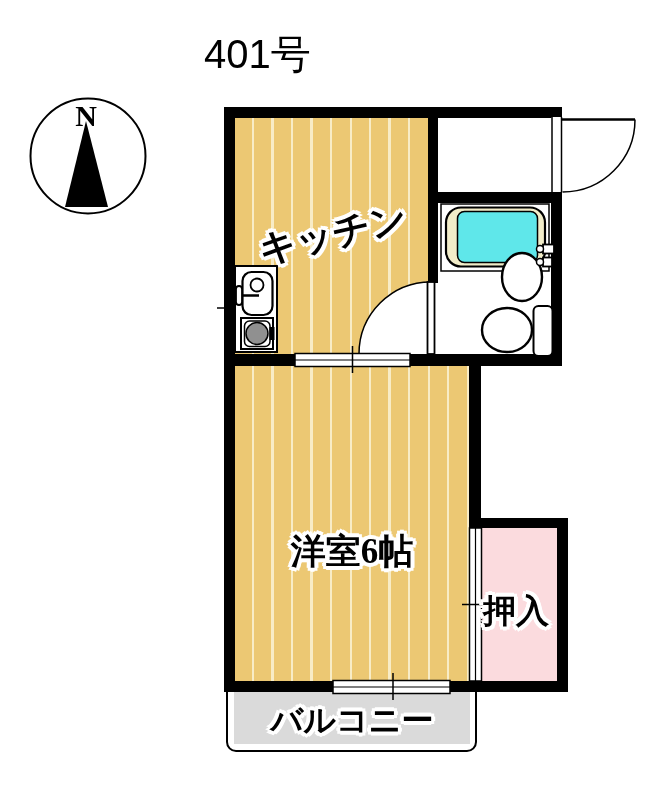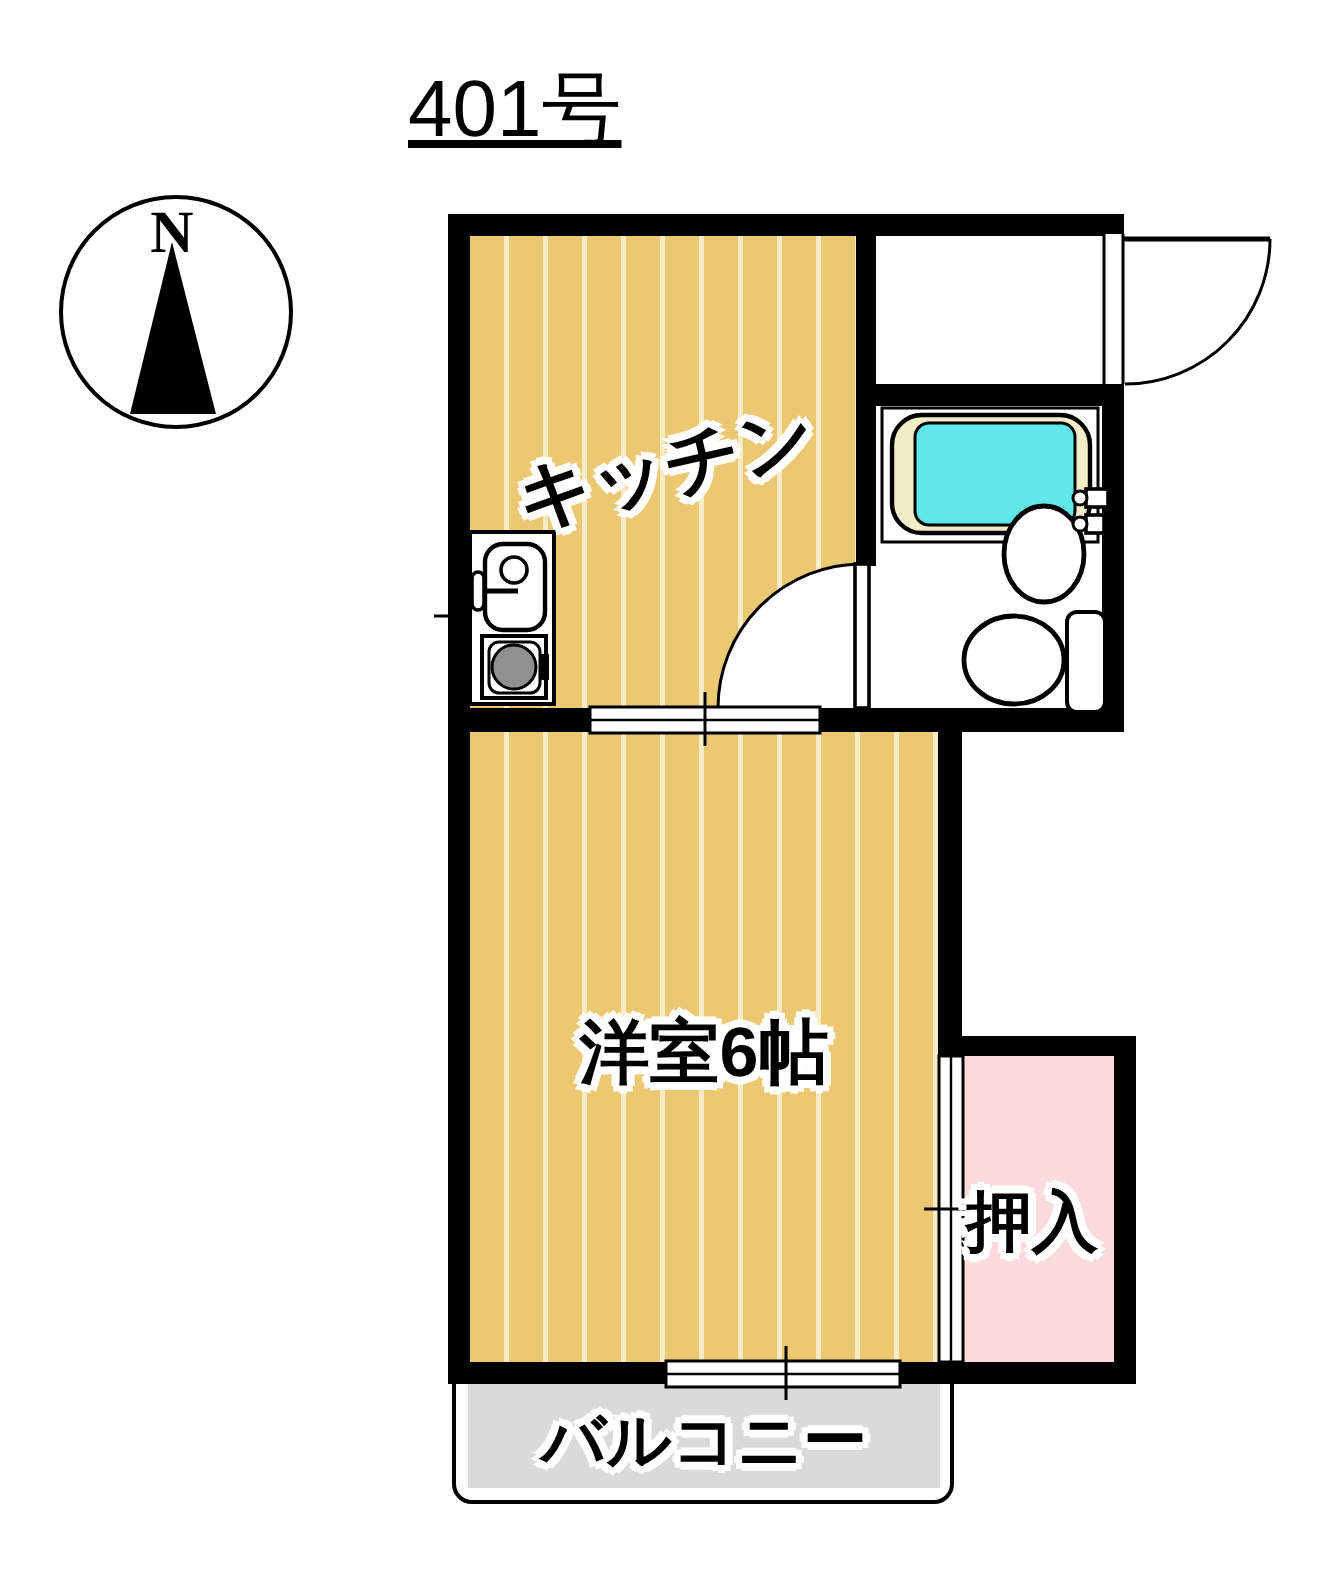--- a/index.html
+++ b/index.html
@@ -11,21 +11,21 @@
   #plan{position:relative;width:665px;height:785px;background:#fff;overflow:hidden;
         font-family:"Liberation Sans",sans-serif;}
   .wall{position:absolute;background:var(--wall-black);}
   .floor{position:absolute;}
   .striped{background:repeating-linear-gradient(to right,
       var(--floor) 0px, var(--floor) 17px,
       var(--floor-stripe) 17px, var(--floor-stripe) 19.5px);}
   .label{position:absolute;color:#000;font-weight:bold;text-align:center;white-space:nowrap;
     text-shadow:-3px -3px 0 #fff,0 -3px 0 #fff,3px -3px 0 #fff,-3px 0 0 #fff,3px 0 0 #fff,
       -3px 3px 0 #fff,0 3px 0 #fff,3px 3px 0 #fff,-4px 0 0 #fff,4px 0 0 #fff,0 -4px 0 #fff,0 4px 0 #fff;}
-  .title{position:absolute;color:#000;font-weight:normal;font-size:40px;white-space:nowrap;text-decoration:underline;}
+  .title{position:absolute;color:#000;font-weight:normal;font-size:40px;white-space:nowrap;}
   #overlay{position:absolute;left:0;top:0;pointer-events:none;}
 </style>
 </head>
 <body>
 
 <div id="plan">
 
   <div style="position:absolute;box-sizing:border-box;left:226px;top:685px;width:251px;height:67px;
               border:2px solid #000;border-radius:0 0 10px 10px;background:#fff;"></div>
   <div class="floor" style="left:234px;top:692px;width:236px;height:52px;background:var(--balcony-gray);"></div>
@@ -116,16 +116,16 @@
       </g>
       <g>
         <rect x="533.5" y="306" width="19" height="50" rx="5" fill="#fff" stroke="#000" stroke-width="2"></rect>
         <ellipse cx="507" cy="330" rx="25" ry="22" fill="#fff" stroke="#000" stroke-width="2.4"></ellipse>
       </g>
     </g>
   </svg>
 
   <div class="title" style="left:204px;top:27px;">401号</div>
   <div class="label" style="left:241px;top:209px;width:184px;font-size:37px;transform:rotate(-13deg);">キッチン</div>
-  <div class="label" style="left:260px;top:503px;width:184px;font-size:35px;">洋室6帖</div>
+  <div class="label" style="left:260px;top:528px;width:184px;font-size:35px;font-family:Liberation Serif, serif;">洋室6帖</div>
   <div class="label" style="left:259px;top:699px;width:186px;font-size:32px;">バルコニー</div>
   <div class="label" style="left:466px;top:589px;width:100px;font-size:33px;">押入</div>
 </div>
 
 </body></html>

